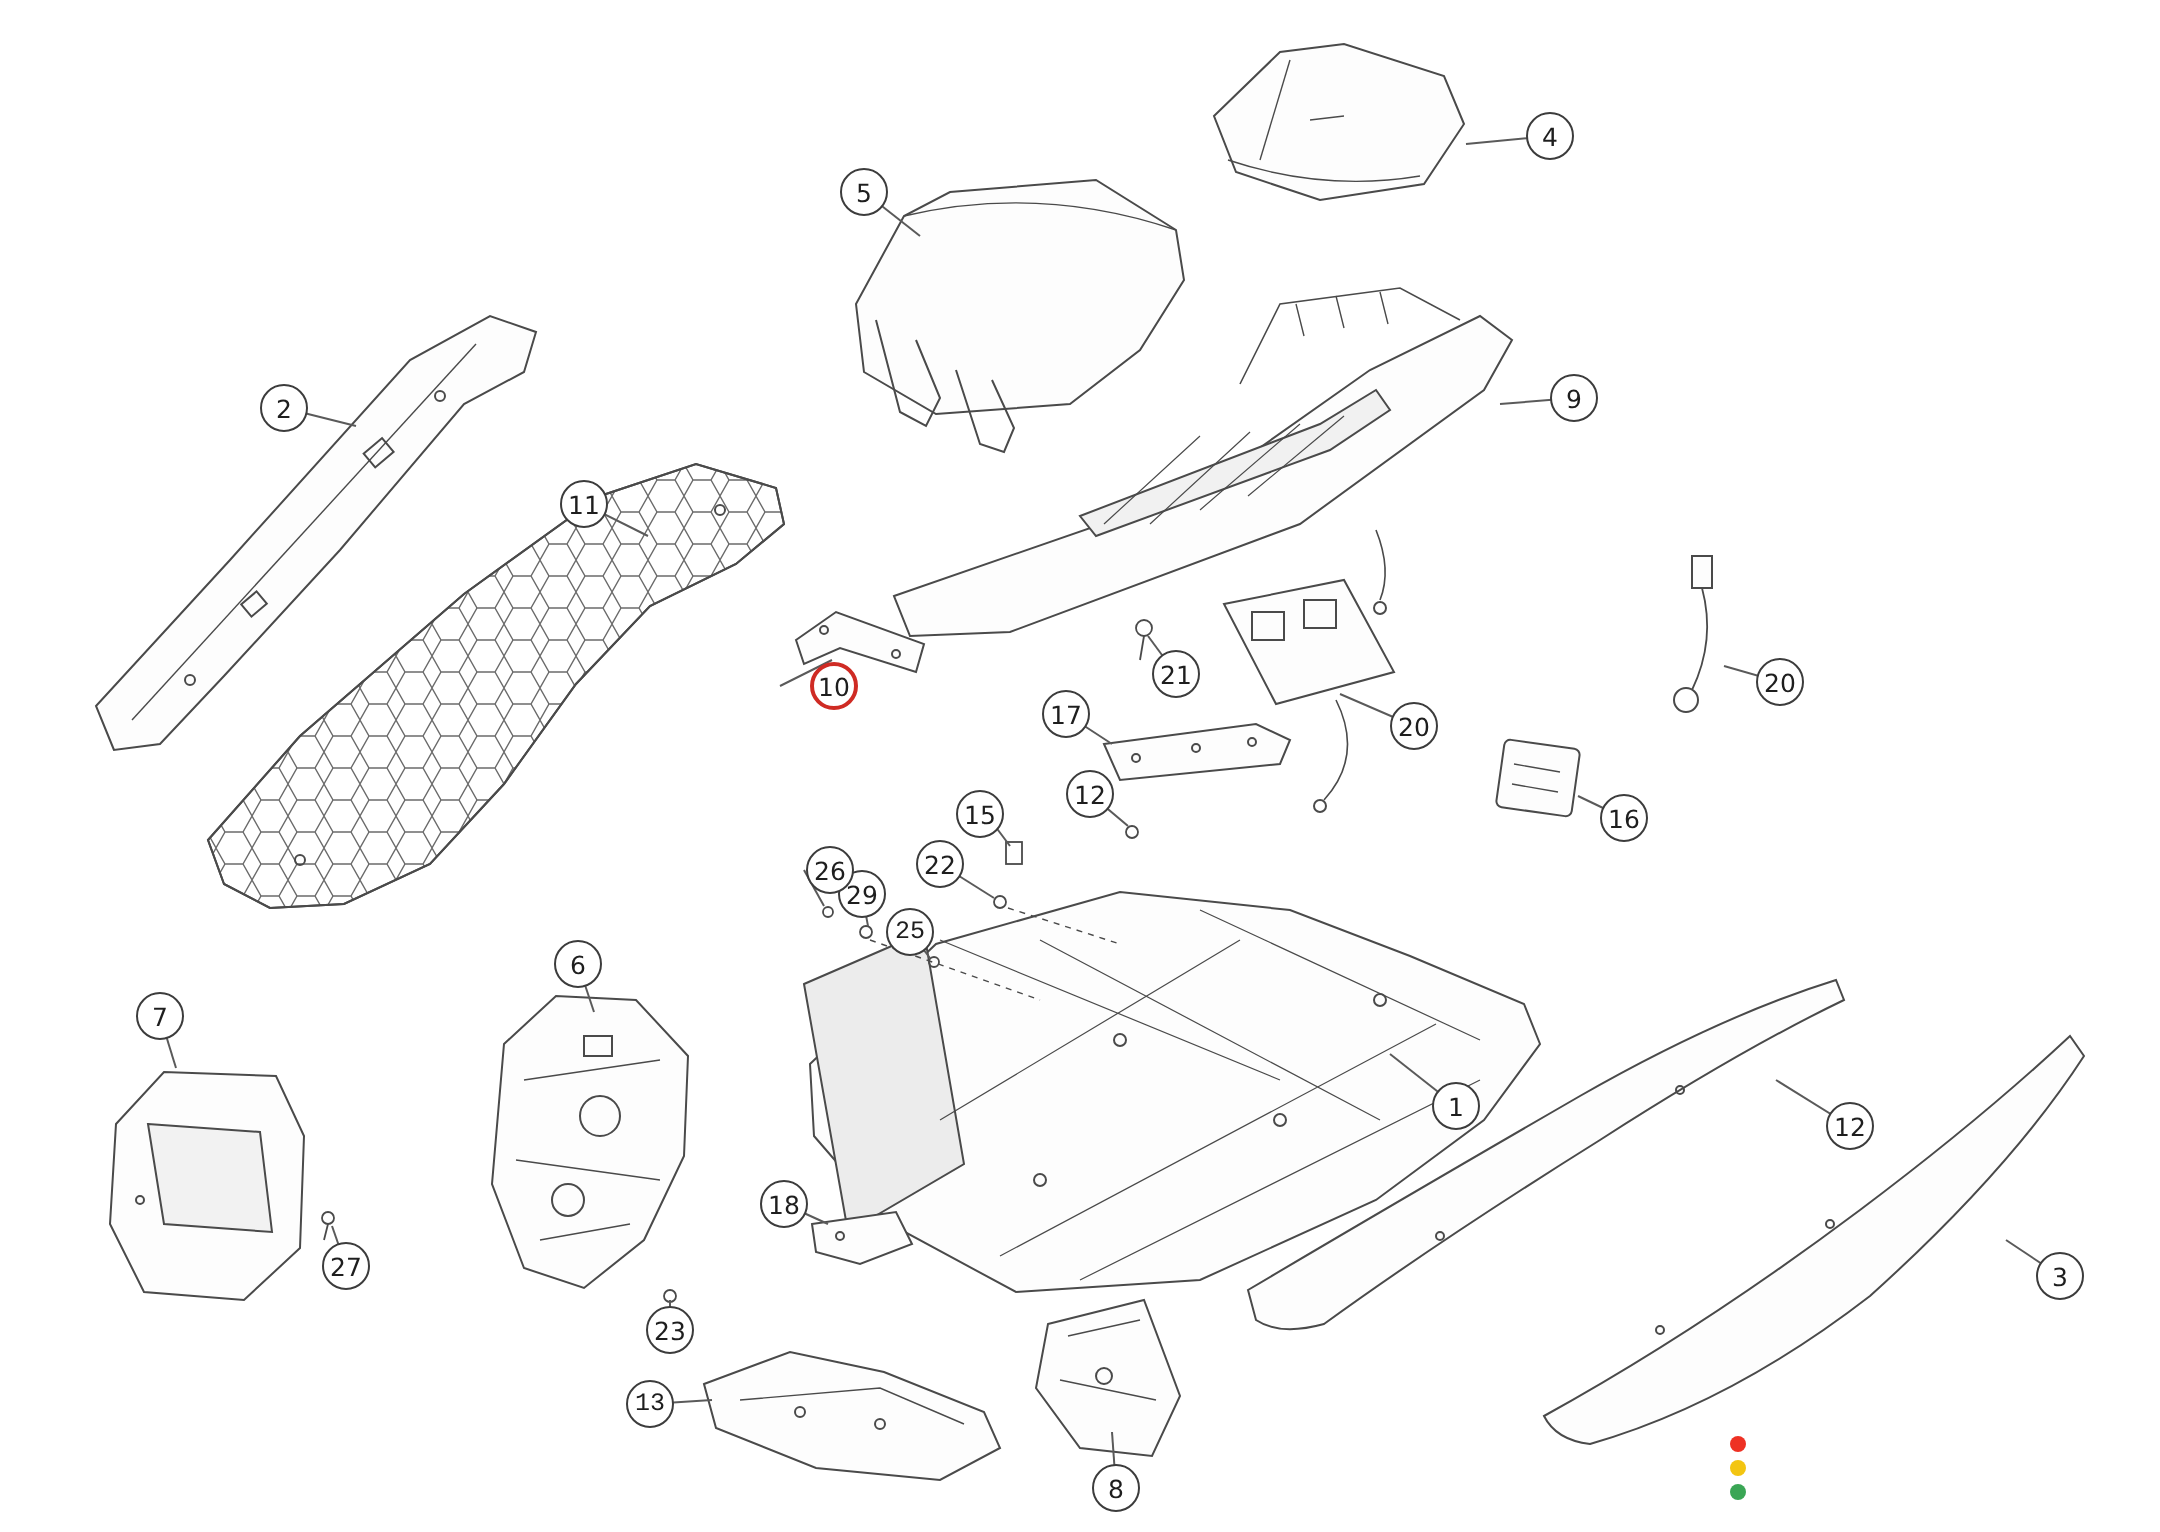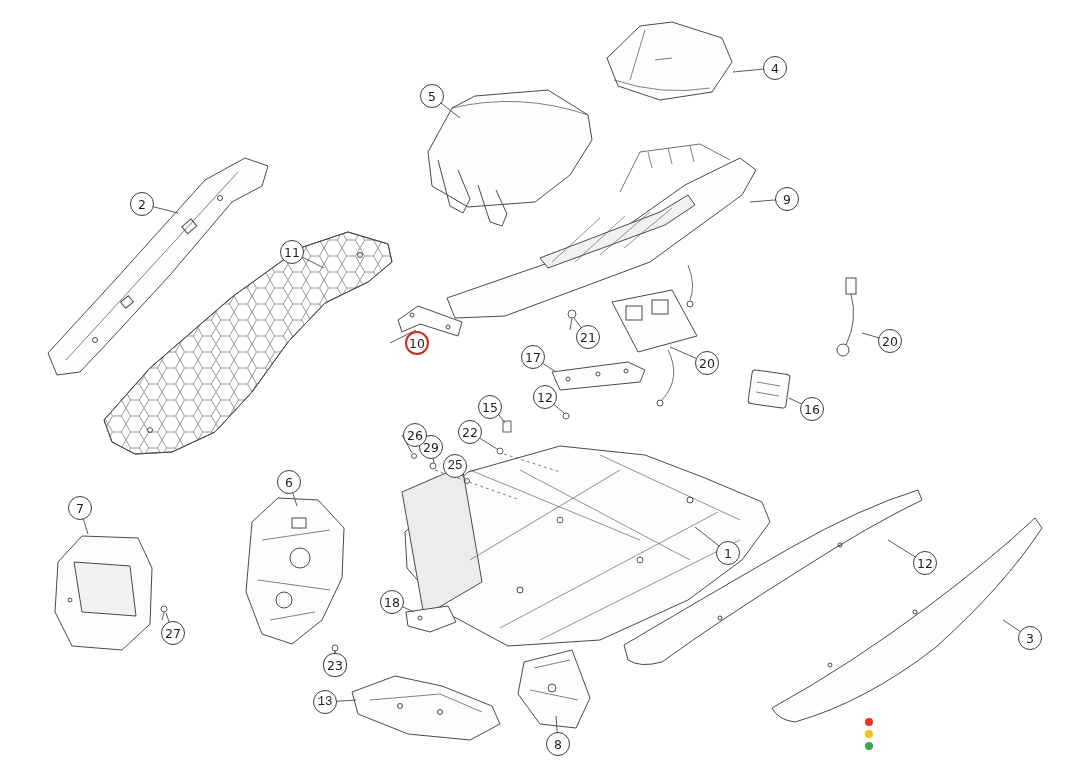--- a/index.html
+++ b/index.html
@@ -220,21 +220,21 @@
       <div class="callout" style="left: 313px; top: 690px; border-color: rgb(60, 60, 60); font-family: Liberation Mono, monospace;">13</div>
       <div class="callout" style="left: 533px; top: 385px; border-color: rgb(60, 60, 60);">12</div>
       <div class="callout" style="left: 478px; top: 395px; border-color: rgb(60, 60, 60);">15</div>
       <div class="callout" style="left: 800px; top: 397px; border-color: rgb(60, 60, 60);">16</div>
       <div class="callout" style="left: 521px; top: 345px; border-color: rgb(60, 60, 60);">17</div>
       <div class="callout" style="left: 380px; top: 590px; border-color: rgb(60, 60, 60);">18</div>
       <div class="callout" style="left: 878px; top: 329px; border-color: rgb(60, 60, 60);">20</div>
       <div class="callout" style="left: 695px; top: 351px; border-color: rgb(60, 60, 60);">20</div>
       <div class="callout" style="left: 576px; top: 325px; border-color: rgb(60, 60, 60); text-align: center;">21</div>
       <div class="callout" style="left: 458px; top: 420px; border-color: rgb(60, 60, 60);">22</div>
-      <div class="callout" style="left: 323px; top: 653px; border-color: rgb(60, 60, 60); border-radius: 11px;">23</div>
+      <div class="callout" style="left: 323px; top: 653px; border-color: rgb(60, 60, 60);">23</div>
       <div class="callout" style="left: 419px; top: 435px; border-color: rgb(60, 60, 60);">29</div>
       <div class="callout" style="left: 443px; top: 454px; border-color: rgb(60, 60, 60); font-family: Liberation Mono, monospace;">25</div>
       <div class="callout" style="left: 390px; top: 423px; border-color: rgb(60, 60, 60); margin-left: 13px;">26</div>
       <div class="callout" style="left: 161px; top: 621px; border-color: rgb(60, 60, 60);">27</div>
     </div>
 
   <div id="status-dots" class="status-dots" style="left: 865px; top: 718px;">
       <div class="dot" style="background: rgb(238, 49, 36);"></div>
       <div class="dot" style="background: rgb(243, 197, 17);"></div>
       <div class="dot" style="background: rgb(58, 166, 85);"></div>

